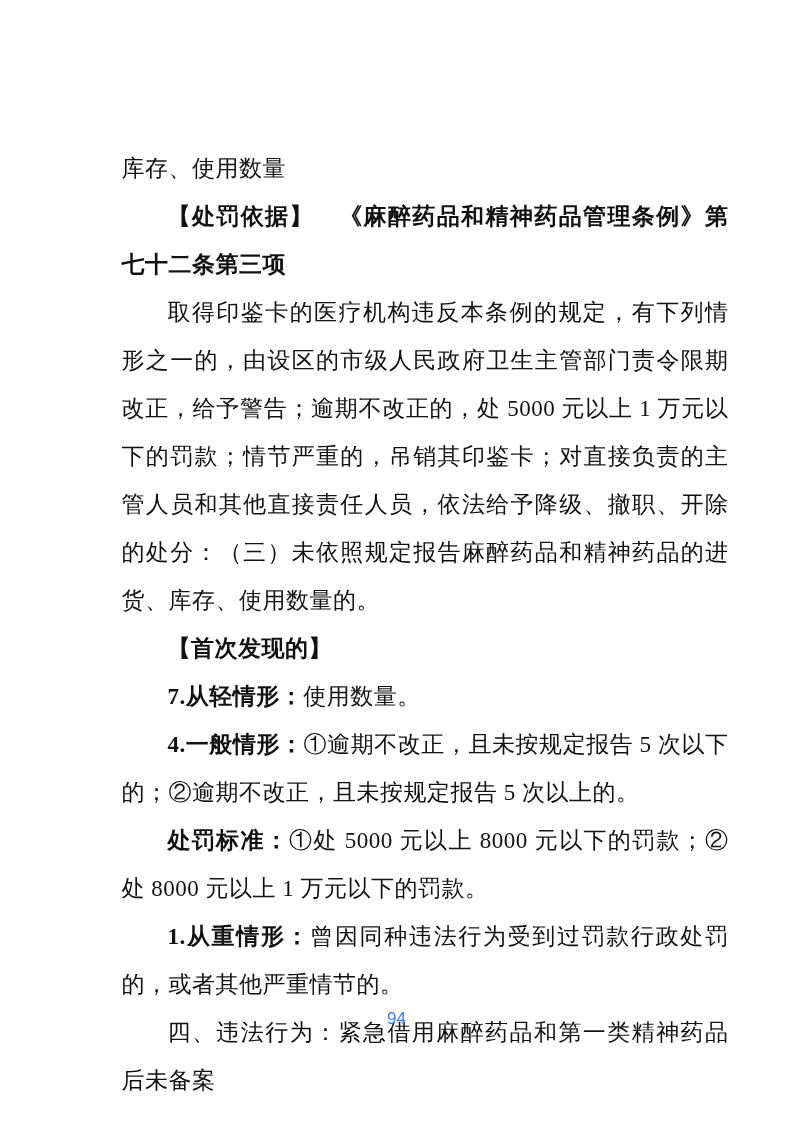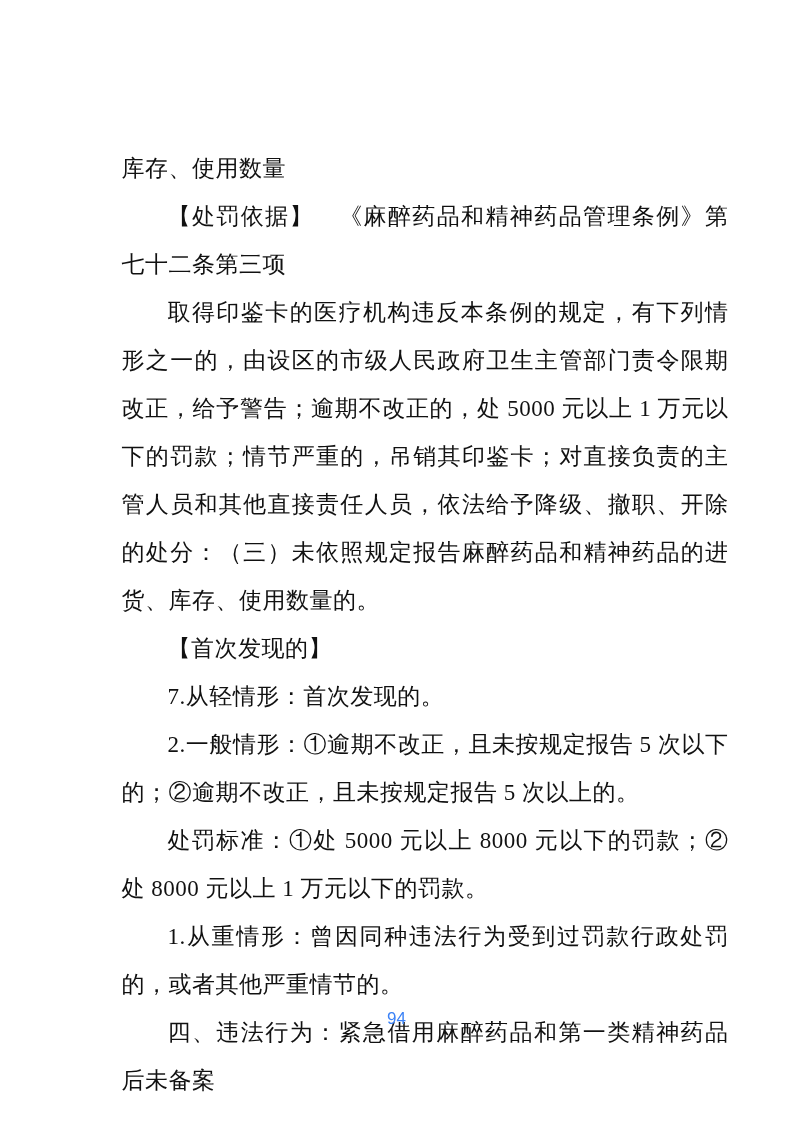--- a/index.html
+++ b/index.html
@@ -26,21 +26,21 @@
   .body-text p {
     margin: 0;
     padding: 0;
     font-size: 23px;
     line-height: 48px;
     text-align: justify;
     letter-spacing: 0.5px;
     word-break: break-all;
   }
   .indent { text-indent: 2em; }
-  .b { font-weight: normal; }
+  .b { font-weight: bold; }
   .kai { font-weight: normal; }
   .gap { margin-left: 1.1em; }
   .footer {
     position: absolute;
     top: 992px;
     left: 0;
     width: 100%;
     text-align: center;
     font-size: 17px;
     color: #3b82f6;
@@ -54,24 +54,24 @@
   <div class="body-text">
 
     <p class="kai"><span>库存、使用数量</span></p>
 
     <p class="indent"><span class="b">【处罚依据】</span><span class="b gap">《麻醉药品和精神药品管理条例》第七十二条第三项</span></p>
 
     <p class="indent kai"><span>取得印鉴卡的医疗机构违反本条例的规定，有下列情形之一的，由设区的市级人民政府卫生主管部门责令限期改正，给予警告；逾期不改正的，处 5000 元以上 1 万元以下的罚款；情节严重的，吊销其印鉴卡；对直接负责的主管人员和其他直接责任人员，依法给予降级、撤职、开除的处分：（三）未依照规定报告麻醉药品和精神药品的进货、库存、使用数量的。</span></p>
 
     <p class="indent"><span class="b">【首次发现的】</span></p>
 
-    <p class="indent"><span class="b">7.从轻情形：</span><span class="kai">首次发现的。</span></p>
+    <p class="indent"><span class="b">7.从轻情形：</span><span class="kai">使用数量。</span></p>
 
 
-    <p class="indent"><span class="b">2.一般情形：</span><span class="kai">①逾期不改正，且未按规定报告 5 次以下的；②逾期不改正，且未按规定报告 5 次以上的。</span></p>
+    <p class="indent"><span class="b">4.一般情形：</span><span class="kai">①逾期不改正，且未按规定报告 5 次以下的；②逾期不改正，且未按规定报告 5 次以上的。</span></p>
 
     <p class="indent"><span class="b">处罚标准：</span><span class="kai">①处 5000 元以上 8000 元以下的罚款；②处 8000 元以上 1 万元以下的罚款。</span></p>
 
     <p class="indent"><span class="b">1.从重情形：</span><span class="kai">曾因同种违法行为受到过罚款行政处罚的，或者其他严重情节的。</span></p>
 
 
     <p class="indent kai"><span>四、违法行为：紧急借用麻醉药品和第一类精神药品后未备案</span></p>
 
   </div>
 

